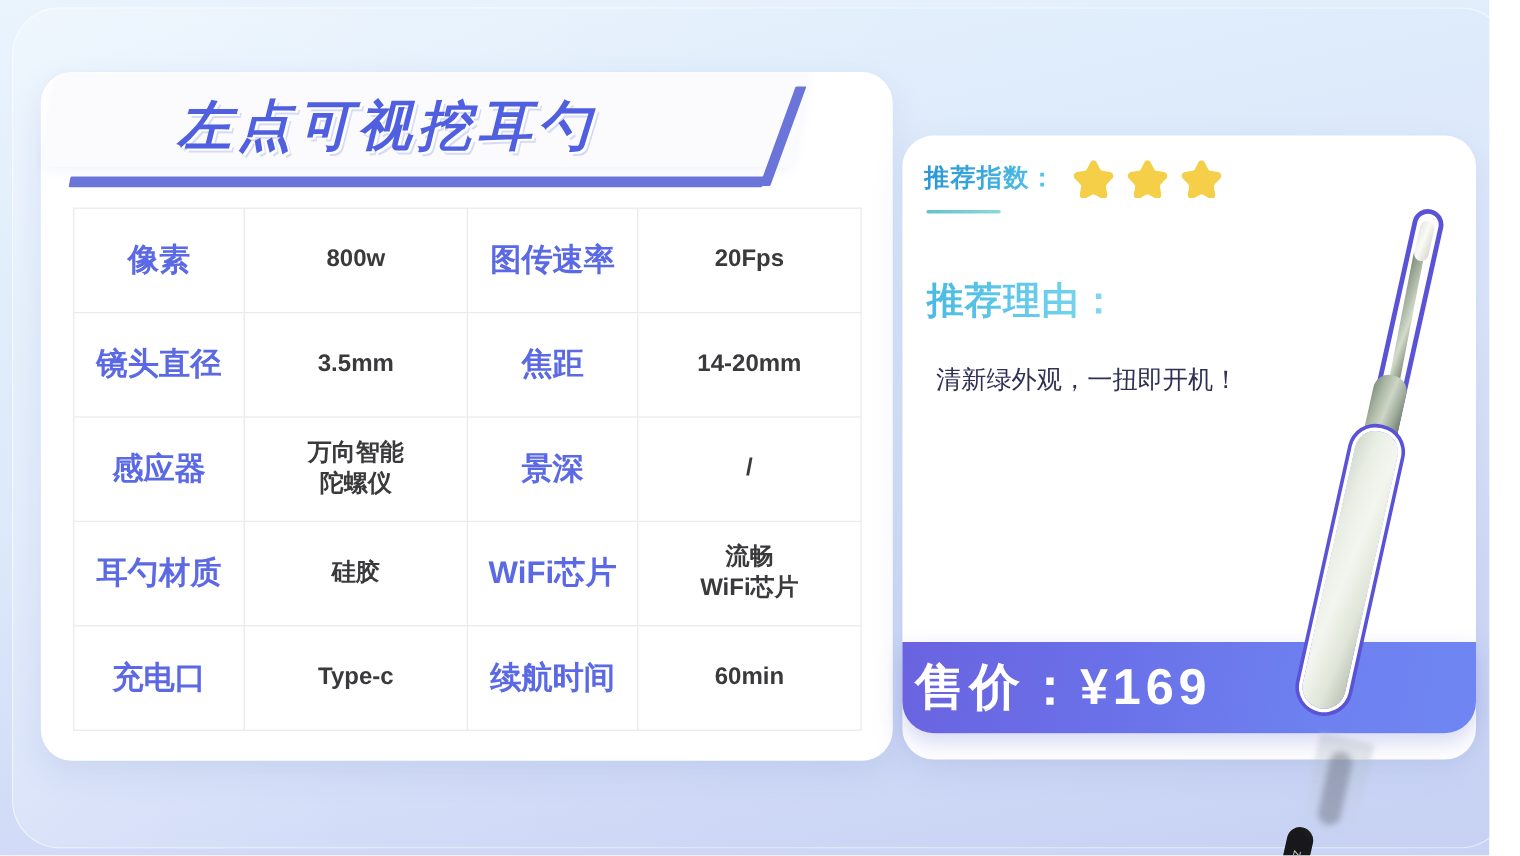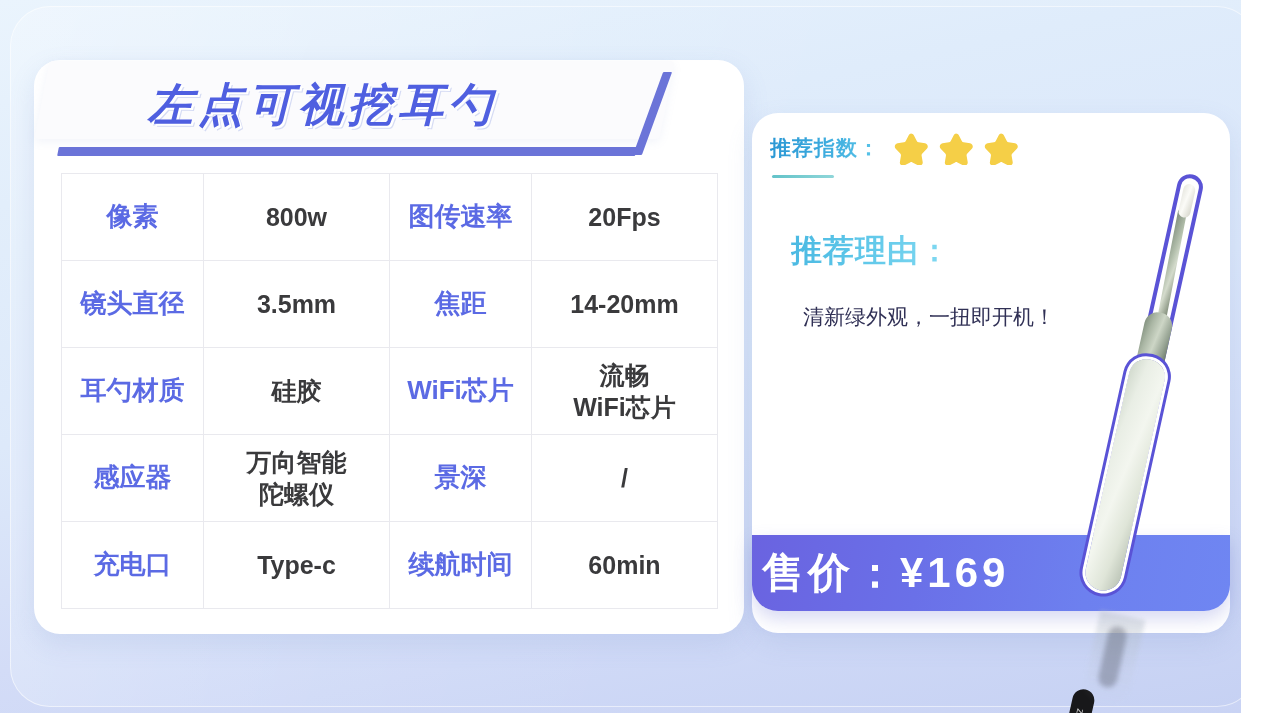--- a/index.html
+++ b/index.html
@@ -119,21 +119,21 @@
   }
   .spec-table td.label {
     color: #5b6ae4;
     font-weight: bold;
     font-size: 26px;
     width: 142px;
   }
   .spec-table td.value {
     color: #3a3a3c;
     font-weight: bold;
-    font-size: 25px;
+    font-size: 20px;
     width: 186px;
   }
   .spec-table tr { height: 87px; }
 
   
   .right-card {
     position: absolute;
     left: 752px;
     top: 113px;
     width: 478px;
@@ -179,32 +179,30 @@
     left: 20px;
     top: 117px;
     font-size: 31px;
     font-weight: bold;
     letter-spacing: 1px;
     background: linear-gradient(95deg, #4ab9e2 0%, #62c9ea 50%, #83daf2 100%);
     -webkit-background-clip: text;
     background-clip: text;
     color: transparent;
     white-space: nowrap;
-    margin-left: 19px;
   }
   .rec-reason-text {
     position: absolute;
     left: 28px;
     top: 185px;
     width: 262px;
     font-size: 21px;
     line-height: 1.82;
     color: #303055;
     font-weight: normal;
-    margin-left: 23px;
   }
 
   
   .price-banner {
     position: absolute;
     left: 752px;
     top: 535px;
     width: 478px;
     height: 76px;
     border-radius: 0 0 26px 26px;
@@ -363,30 +361,30 @@
         <td class="label">图传速率</td>
         <td class="value">20Fps</td>
       </tr>
       <tr>
         <td class="label">镜头直径</td>
         <td class="value">3.5mm</td>
         <td class="label">焦距</td>
         <td class="value">14-20mm</td>
       </tr>
       <tr>
+        <td class="label">感应器</td>
+        <td class="value">万向智能<br>陀螺仪</td>
+        <td class="label">景深</td>
+        <td class="value">/</td>
+      </tr>
+      <tr>
         <td class="label">耳勺材质</td>
         <td class="value">硅胶</td>
         <td class="label">WiFi芯片</td>
         <td class="value">流畅<br>WiFi芯片</td>
-      </tr>
-      <tr>
-        <td class="label">感应器</td>
-        <td class="value">万向智能<br>陀螺仪</td>
-        <td class="label">景深</td>
-        <td class="value">/</td>
       </tr>
       <tr>
         <td class="label">充电口</td>
         <td class="value">Type-c</td>
         <td class="label">续航时间</td>
         <td class="value">60min</td>
       </tr>
     </tbody>
   </table>
 

